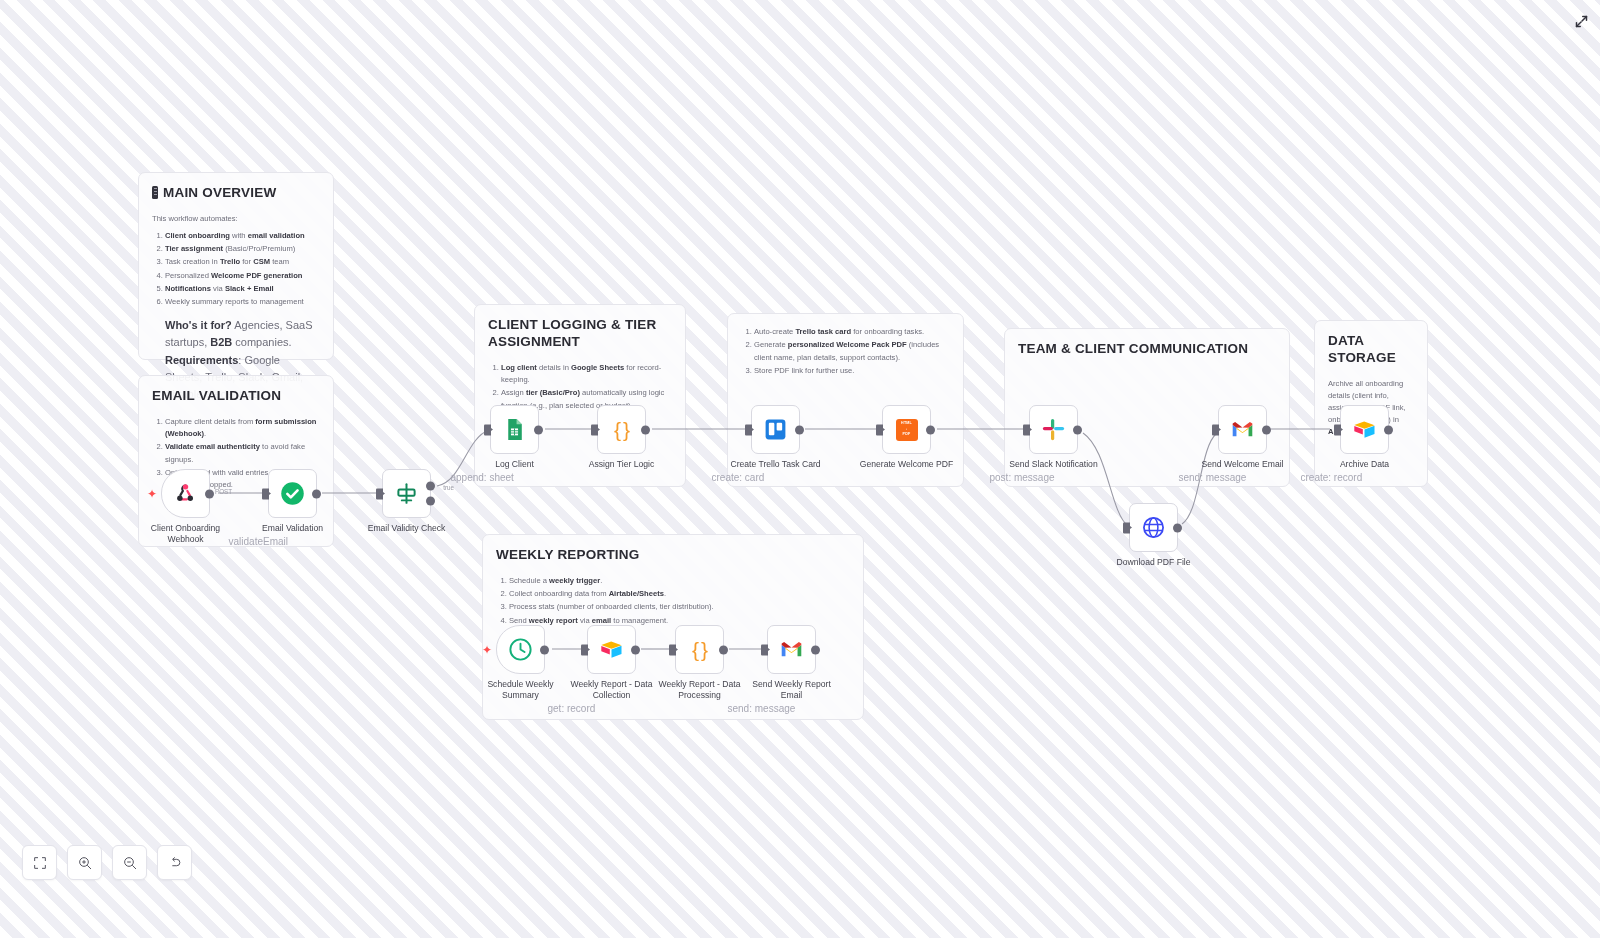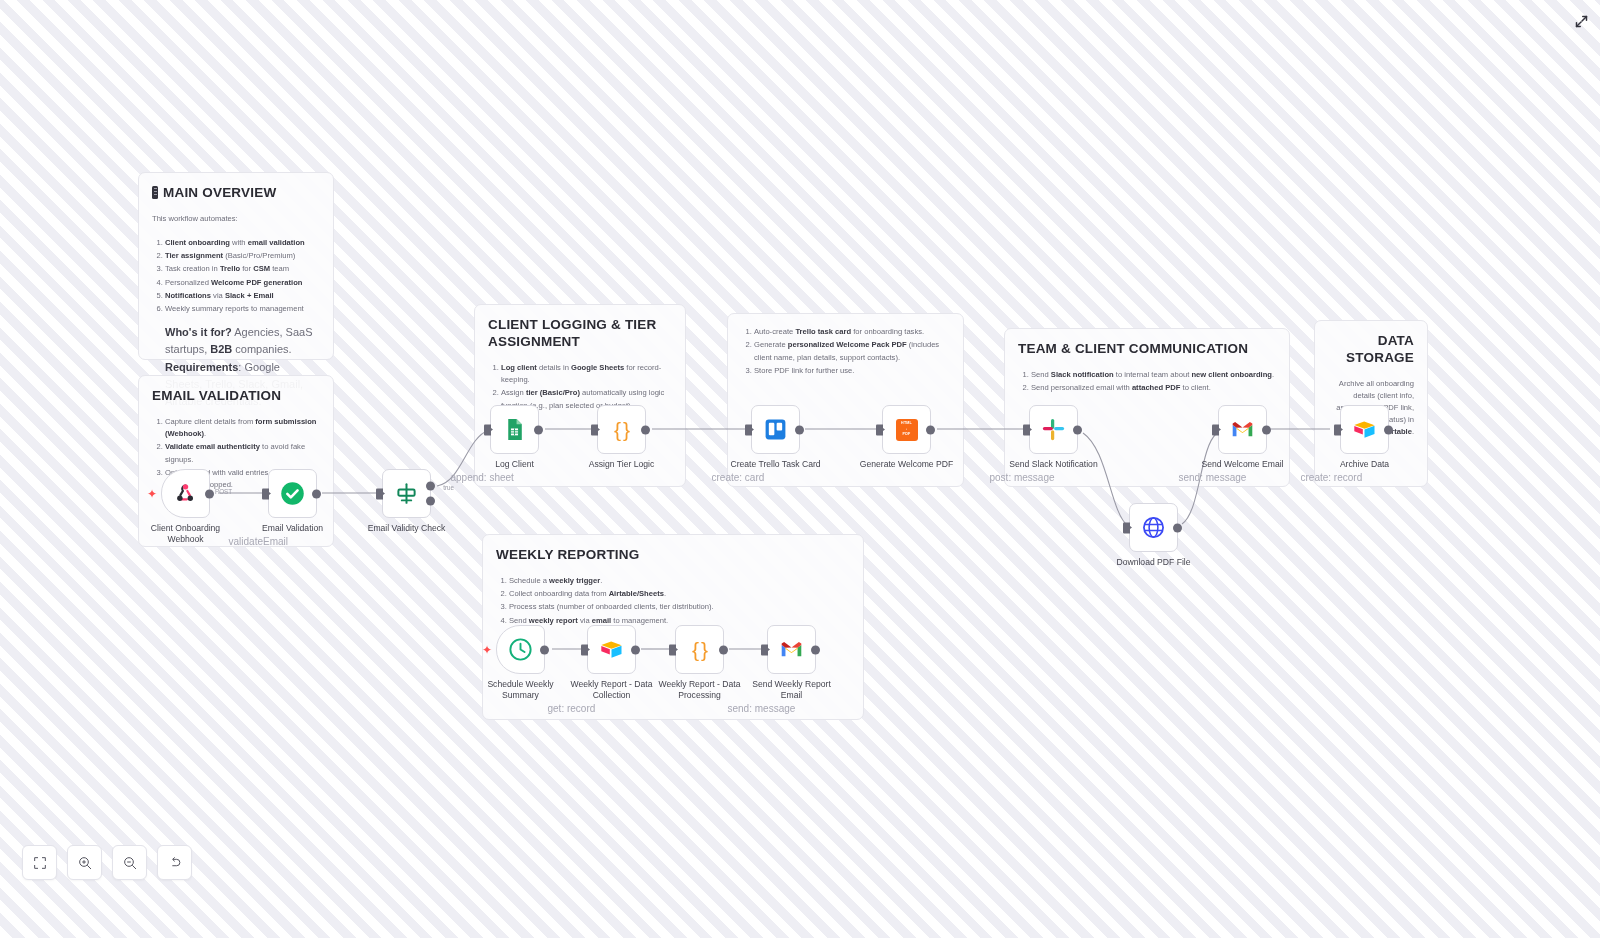--- a/index.html
+++ b/index.html
@@ -66,21 +66,21 @@
     color: #2b2b33;
     letter-spacing: .2px;
     line-height: 1.25;
     margin-bottom: 11px;
     display: flex; align-items: flex-start; gap: 5px;
   }
   .panel-intro {
     font-size: 7.6px;
     color: #6e6e7a;
     line-height: 1.55;
-    margin-bottom: 12px;
+    margin-bottom: 5px;
   }
   .panel ol {
     margin: 0 0 0 13px;
     padding: 0;
     font-size: 7.6px;
     color: #6e6e7a;
     line-height: 1.62;
   }
   .panel ol li { margin-bottom: 1px; }
   .panel b, .panel strong { color: #3a3a44; font-weight: 700; }
@@ -291,27 +291,23 @@
         <li>Auto-create <b>Trello task card</b> for onboarding tasks.</li>
         <li>Generate <b>personalized Welcome Pack PDF</b> (includes client name, plan details, support contacts).</li>
         <li>Store PDF link for further use.</li>
       </ol>
   </div>
 
   <div class="panel" style="left:1004px; top:328px; width:286px; height:159px;">
     <div class="panel-title">
       <span>TEAM &amp; CLIENT COMMUNICATION</span>
     </div>
-    <ol>
-        <li>Send <b>Slack notification</b> to internal team about <b>new client onboarding</b>.</li>
-        <li>Send personalized email with <b>attached PDF</b> to client.</li>
-      </ol>
-  </div>
-
-  <div class="panel" style="left:1314px; top:320px; width:114px; height:167px;text-align:right;">
+  </div>
+
+  <div class="panel" style="left:1314px; top:320px; width:114px; height:167px;">
     <div class="panel-title">
       <span>DATA STORAGE</span>
     </div>
     <div class="panel-para">Archive all onboarding details (client info, assigned tier, PDF link, onboarding status) in <b>Airtable</b>.</div>
   </div>
 
   <div class="panel" style="left:482px; top:534px; width:382px; height:186px;">
     <div class="panel-title">
       <span>WEEKLY REPORTING</span>
     </div>

